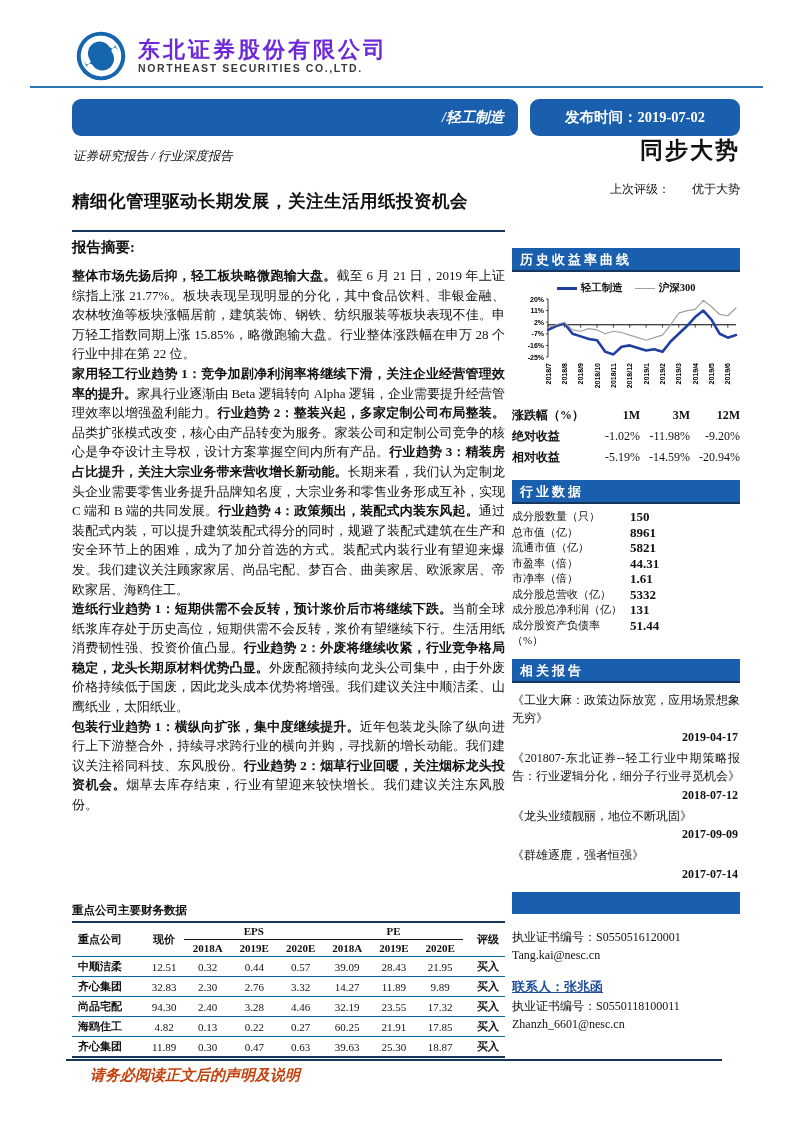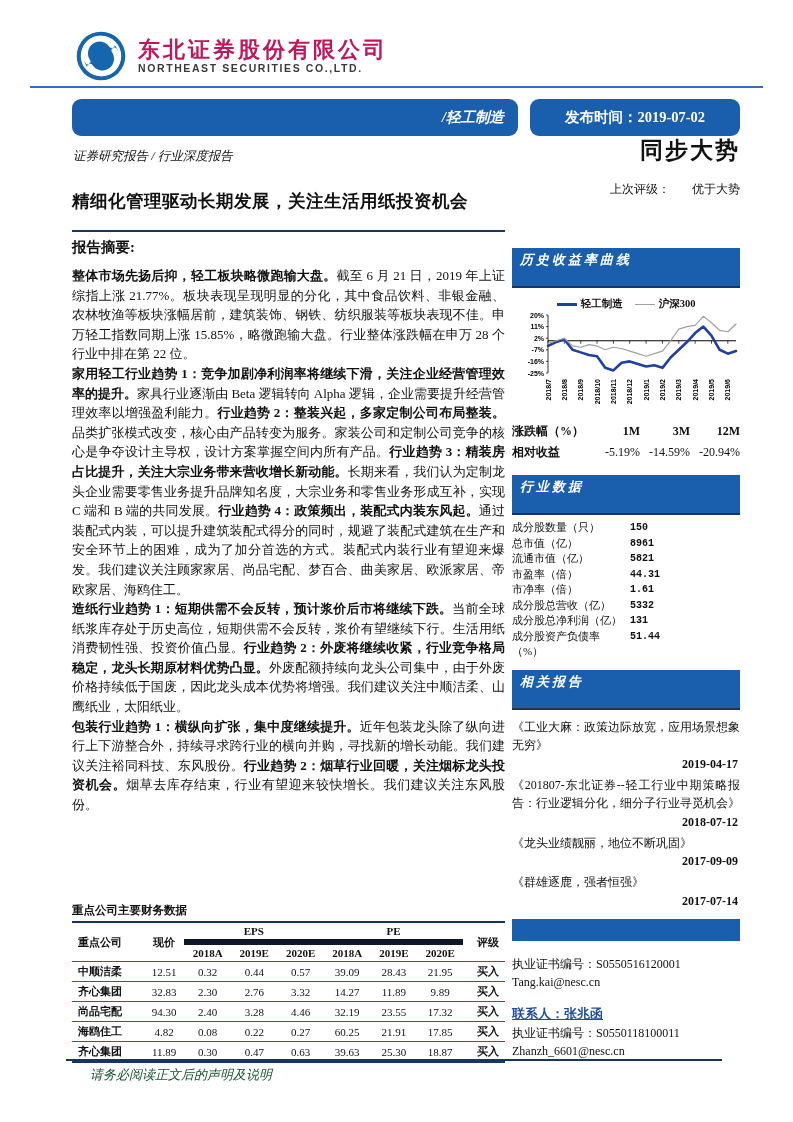--- a/index.html
+++ b/index.html
@@ -2,21 +2,21 @@
 <html><head>
 <meta charset="utf-8">
 <style>
   html,body{margin:0;padding:0;background:#fff;}
   .page{position:relative;width:793px;height:1122px;background:#fff;overflow:hidden;
         font-family:"Liberation Serif","DejaVu Serif",serif;color:#111;}
   
   .logo-row{position:absolute;left:74px;top:29px;display:flex;align-items:center;gap:10px;}
   .logo-mark svg{display:block;}
   .company-cn{font-family:"Liberation Sans","DejaVu Sans",sans-serif;font-weight:bold;
-              font-size:22px;letter-spacing:3px;color:#be185d;line-height:1.1;}
+              font-size:22px;letter-spacing:3px;color:#6d28d9;line-height:1.1;}
   .company-en{font-family:"Liberation Sans","DejaVu Sans",sans-serif;font-weight:bold;
               font-size:10.5px;letter-spacing:1.6px;color:#3a3a3a;}
   .header-rule{position:absolute;left:30px;right:30px;top:86px;height:2px;background:#2E74B5;}
   .band{position:absolute;top:99px;height:37px;background:#1A5FAD;border-radius:9px;color:#fff;
         font-weight:bold;font-size:14.5px;}
   .band-left{left:72px;width:446px;display:flex;align-items:center;justify-content:flex-end;padding-right:14px;box-sizing:border-box;font-style:italic;}
   .band-right{left:530px;width:210px;display:flex;align-items:center;justify-content:center;}
   .report-type{position:absolute;left:73px;top:148px;font-size:12.5px;font-style:italic;}
   .rating{position:absolute;right:53px;top:135px;font-size:23px;font-weight:bold;letter-spacing:2px;}
   .prev-rating{position:absolute;right:53px;top:181px;font-size:12px;}
@@ -28,57 +28,57 @@
   .summary h2{font-size:14.5px;font-weight:bold;margin:0 0 9px 0;}
   .summary p{font-size:13px;line-height:19.6px;text-align:justify;margin:0;}
   .summary p span.b{font-weight:bold;}
   
   .key-table-block{position:absolute;left:72px;top:903px;width:433px;}
   .key-caption{font-size:11.5px;font-weight:bold;margin:0 0 3px 0;}
   table.key{width:100%;border-collapse:collapse;font-size:11px;border-top:2px solid #17365D;border-bottom:2px solid #17365D;}
   table.key th,table.key td{padding:2px 2px;font-weight:normal;white-space:nowrap;}
   table.key thead th{font-weight:bold;text-align:center;}
   table.key thead{border-bottom:1px solid #17365D;}
-  table.key th.grp{border-bottom:6px solid #0f172a;}
+  table.key th.grp{border-bottom:1px solid #0f172a;}
   table.key tbody tr{border-top:1px solid #0369a1;}
   table.key td{text-align:center;}
   table.key td.name,table.key th.name{text-align:left;padding-left:6px;font-weight:bold;}
   table.key td.rate,table.key th.rate{text-align:right;padding-right:6px;}
   table.key td.rate{font-weight:bold;}
   
   .sidebar{position:absolute;left:512px;top:248px;width:228px;}
-  .side-head{height:40px;background:#1A5FAD;border-bottom:2px solid #17365D;color:#fff;
-             font-size:13px;font-weight:bold;letter-spacing:3px;line-height:23px;padding-left:8px;box-sizing:border-box;font-style:italic;}
+  .side-head{height:24px;background:#1A5FAD;border-bottom:2px solid #17365D;color:#fff;
+             font-size:13px;font-weight:bold;letter-spacing:3px;line-height:23px;padding-left:8px;box-sizing:border-box;}
   .legend{display:flex;justify-content:center;align-items:center;gap:12px;margin:9px 0 0 0;height:14px;
           font-size:10.5px;font-weight:bold;}
   .legend .sw{display:inline-block;width:20px;margin-right:4px;vertical-align:middle;}
   .chart-svg{display:block;margin-top:0;}
   .chart-svg text.tick{font:700 7px "Liberation Sans","DejaVu Sans",sans-serif;fill:#000;}
   .ret-table{margin-top:6px;font-size:12px;}
   .ret-row{display:flex;line-height:21px;}
   .ret-row .c0{width:78px;}
   .ret-row .c{flex:1;text-align:right;}
   .ret-row.hdr{font-weight:bold;}
   .ret-row .c0{font-weight:bold;}
   .kv-list{padding:5px 0 2px 0;}
   .kv-row{display:flex;font-size:11px;line-height:15.5px;}
   .kv-row .k{width:118px;}
-  .kv-row .v{font-family:Liberation Mono, monospace;font-weight:bold;font-size:10px;}
+  .kv-row .v{font-family:Liberation Serif, serif;font-weight:bold;font-size:13px;}
   .reports{margin-top:8px;}
   .report-item{margin:0 0 2px 0;}
   .report-title{font-size:12px;line-height:18.5px;text-align:justify;margin:0;}
   .report-date{font-size:12px;font-weight:bold;text-align:right;line-height:19px;padding-right:2px;}
   .empty-bar{height:22px;background:#1A5FAD;margin-top:8px;}
   .analysts{margin-top:14px;}
   .analyst{margin-bottom:13px;}
   .analyst .who{color:#1F4E9C;font-weight:bold;font-size:13px;text-decoration:underline;line-height:20px;}
   .analyst .cert,.analyst .mail{font-size:12px;line-height:18px;}
   
   .footer-rule{position:absolute;left:66px;top:1059px;width:656px;height:2px;background:#17365D;}
-  .footer-text{position:absolute;left:90px;top:1066px;font-size:13px;font-weight:normal;font-style:italic;color:#14532d;}
+  .footer-text{position:absolute;left:90px;top:1066px;font-size:15px;font-weight:bold;font-style:italic;color:#c2410c;}
 </style>
 </head>
 <body>
 
 <div class="page">
 
   <div class="logo-row">
     <div class="logo-mark">
       <svg width="54" height="54" viewBox="0 0 60 60">
         <circle cx="30" cy="30" r="27" fill="#1565AF"></circle>
@@ -170,21 +170,21 @@
             <td>3.28</td>
             <td>4.46</td>
             <td>32.19</td>
             <td>23.55</td>
             <td>17.32</td>
             <td class="rate">买入</td>
           </tr>
           <tr>
             <td class="name">海鸥住工</td>
             <td>4.82</td>
-            <td>0.08</td>
+            <td>0.13</td>
             <td>0.22</td>
             <td>0.27</td>
             <td>60.25</td>
             <td>21.91</td>
             <td>17.85</td>
             <td class="rate">买入</td>
           </tr>
           <tr>
             <td class="name">齐心集团</td>
             <td>11.89</td>
@@ -250,20 +250,26 @@
       </svg>
 
     <div class="ret-table" id="ret-table">
         <div class="ret-row hdr">
           <div class="c0">涨跌幅（%）</div>
           <div class="c">1M</div>
           <div class="c">3M</div>
           <div class="c">12M</div>
         </div>
         <div class="ret-row">
+          <div class="c0">绝对收益</div>
+          <div class="c">-1.02%</div>
+          <div class="c">-11.98%</div>
+          <div class="c">-9.20%</div>
+        </div>
+        <div class="ret-row">
           <div class="c0">相对收益</div>
           <div class="c">-5.19%</div>
           <div class="c">-14.59%</div>
           <div class="c">-20.94%</div>
         </div>
       </div>
 
     <div class="side-head" style="margin-top:12px;">行业数据</div>
     <div class="kv-list" id="kv-list">
         <div class="kv-row">

